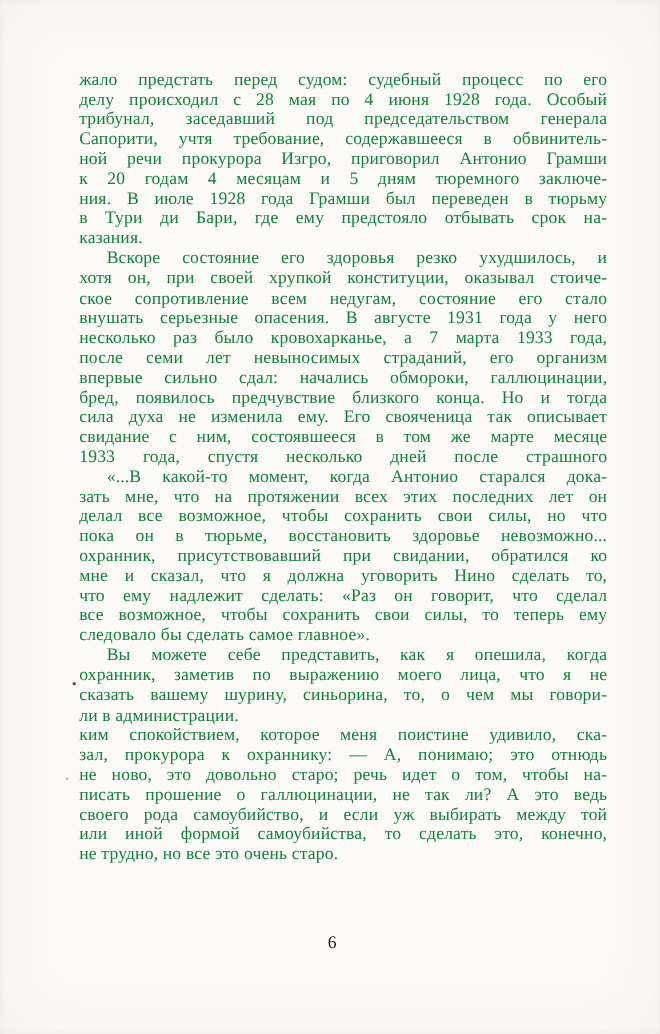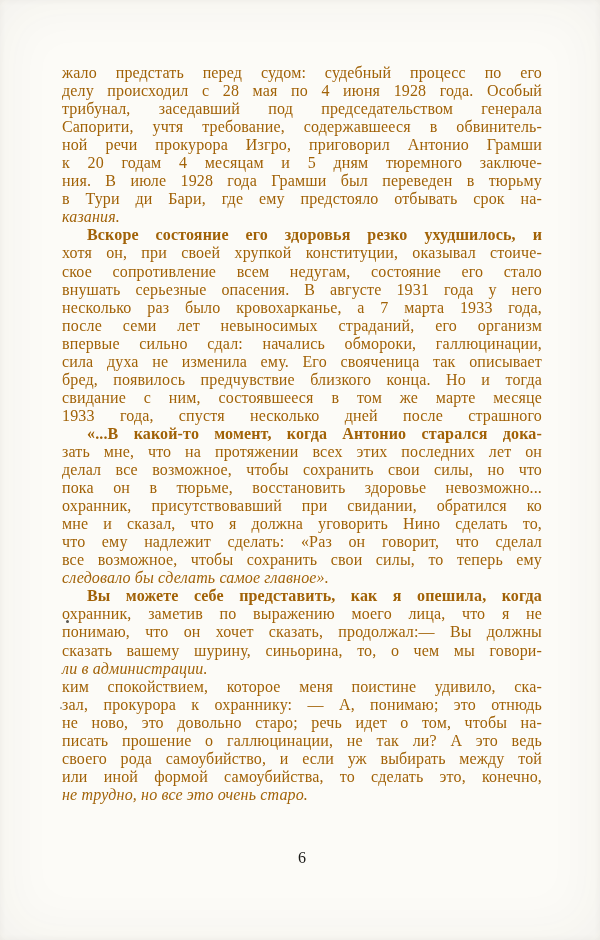--- a/index.html
+++ b/index.html
@@ -13,42 +13,40 @@
   .page {
     position: absolute;
     left: 0; top: 0;
     width: 600px; height: 940px;
     background: #fcfbf7;
     box-shadow: inset 0 0 60px rgba(60,55,45,0.05), inset 0 0 6px rgba(60,55,45,0.06);
     overflow: hidden;
   }
   .text-block {
     position: absolute;
-    left: 62px;
+    left: 72px;
     top: 64px;
     width: 480px;
-    color: #a16207;
+    color: #15803d;
     font-size: 16px;
     letter-spacing: 0.15px;
   }
   .line {
     height: 18.05px;
     line-height: 18.05px;
     text-align: justify;
     text-align-last: justify;
     white-space: normal;
     overflow: visible;
   }
   .line.indent {
     padding-left: 25px;
-    font-weight: bold;
   }
   .line.end {
     text-align-last: left;
-    font-style: italic;
   }
   .page-number {
     position: absolute;
     left: 62px;
     top: 849px;
     width: 480px;
     text-align: center;
     color: #1b1a18;
     font-size: 16px;
   }
@@ -74,36 +72,35 @@
       <div class="line">ния. В июле 1928 года Грамши был переведен в тюрьму</div>
       <div class="line">в Тури ди Бари, где ему предстояло отбывать срок на-</div>
       <div class="line end">казания.</div>
       <div class="line indent">Вскоре состояние его здоровья резко ухудшилось, и</div>
       <div class="line">хотя он, при своей хрупкой конституции, оказывал стоиче-</div>
       <div class="line">ское сопротивление всем недугам, состояние его стало</div>
       <div class="line">внушать серьезные опасения. В августе 1931 года у него</div>
       <div class="line">несколько раз было кровохарканье, а 7 марта 1933 года,</div>
       <div class="line">после семи лет невыносимых страданий, его организм</div>
       <div class="line">впервые сильно сдал: начались обмороки, галлюцинации,</div>
+      <div class="line">бред, появилось предчувствие близкого конца. Но и тогда</div>
       <div class="line">сила духа не изменила ему. Его свояченица так описывает</div>
-      <div class="line">бред, появилось предчувствие близкого конца. Но и тогда</div>
       <div class="line">свидание с ним, состоявшееся в том же марте месяце</div>
       <div class="line">1933 года, спустя несколько дней после страшного</div>
       <div class="line indent">«...В какой-то момент, когда Антонио старался дока-</div>
       <div class="line">зать мне, что на протяжении всех этих последних лет он</div>
       <div class="line">делал все возможное, чтобы сохранить свои силы, но что</div>
       <div class="line">пока он в тюрьме, восстановить здоровье невозможно...</div>
       <div class="line">охранник, присутствовавший при свидании, обратился ко</div>
       <div class="line">мне и сказал, что я должна уговорить Нино сделать то,</div>
       <div class="line">что ему надлежит сделать: «Раз он говорит, что сделал</div>
       <div class="line">все возможное, чтобы сохранить свои силы, то теперь ему</div>
       <div class="line end">следовало бы сделать самое главное».</div>
       <div class="line indent">Вы можете себе представить, как я опешила, когда</div>
       <div class="line">охранник, заметив по выражению моего лица, что я не</div>
-      <div class="line">понимаю, что он хочет сказать, продолжал:— Вы должны</div>
       <div class="line">сказать вашему шурину, синьорина, то, о чем мы говори-</div>
       <div class="line end">ли в администрации.</div>
       <div class="line">ким спокойствием, которое меня поистине удивило, ска-</div>
       <div class="line">зал, прокурора к охраннику: — А, понимаю; это отнюдь</div>
       <div class="line">не ново, это довольно старо; речь идет о том, чтобы на-</div>
       <div class="line">писать прошение о галлюцинации, не так ли? А это ведь</div>
       <div class="line">своего рода самоубийство, и если уж выбирать между той</div>
       <div class="line">или иной формой самоубийства, то сделать это, конечно,</div>
       <div class="line end">не трудно, но все это очень старо.</div>
     </div>

